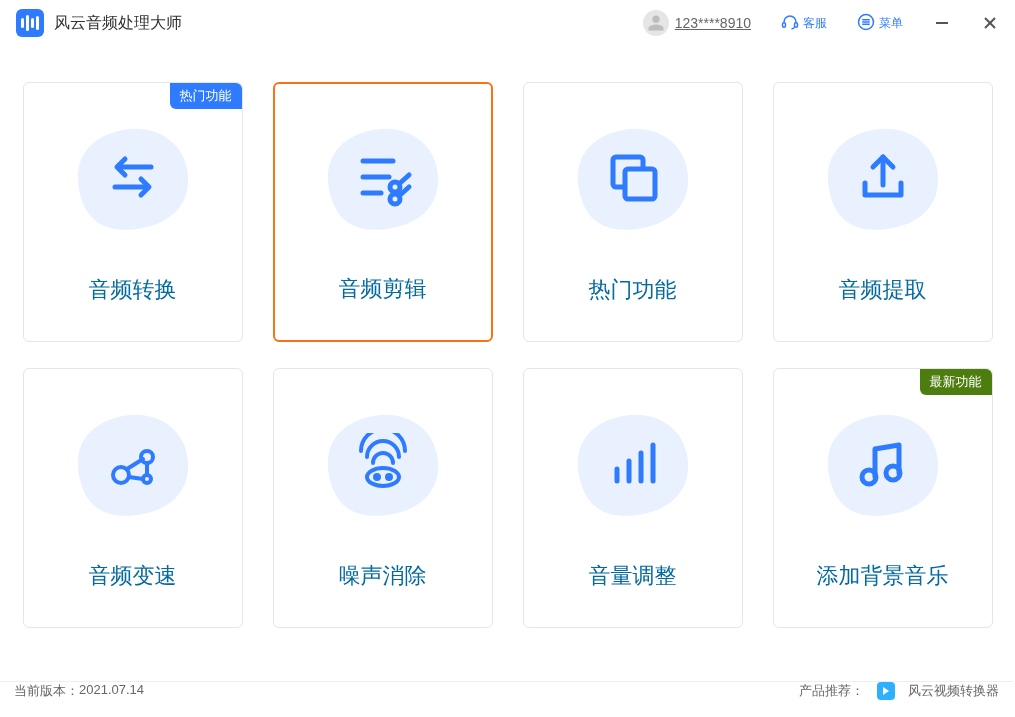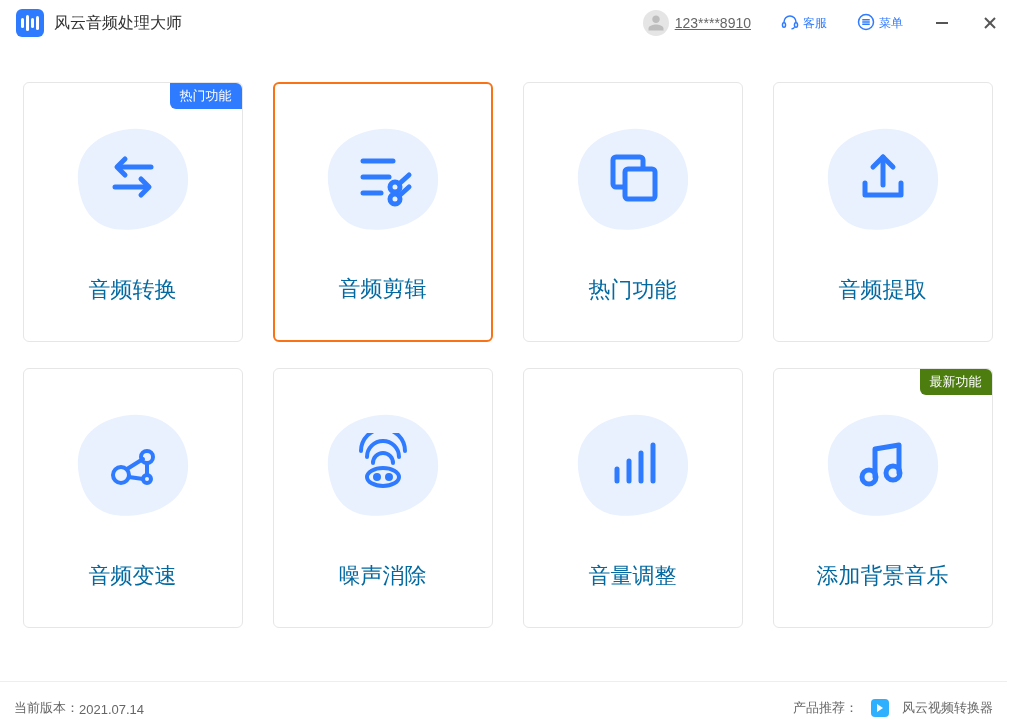--- a/index.html
+++ b/index.html
@@ -105,25 +105,25 @@
     padding: 4px 10px;
     color:#fff;
     font-size:13px;
     border-radius: 0 6px 0 6px;
   }
   .badge.hot { background:#2f7bff; }
   .badge.new { background:#4d7c0f; }
 
   .footer {
     position:absolute;
-    bottom:0; left:0; right:8px;
+    bottom:0; left:0; right:2px;
     height:36px;
     border-top:1px solid #eee;
     display:flex;
-    align-items:flex-end;
+    align-items:flex-start;
     padding:0 14px;
     font-size:13px;
     color:#666;
   }
   .footer-right { margin-left:auto; display:flex; align-items:center; gap:13px; }
   .rec-logo {
     width:18px; height:18px; background:#2fb0ff; border-radius:4px;
     display:flex;align-items:center;justify-content:center;
   }
   .rec-logo span{

